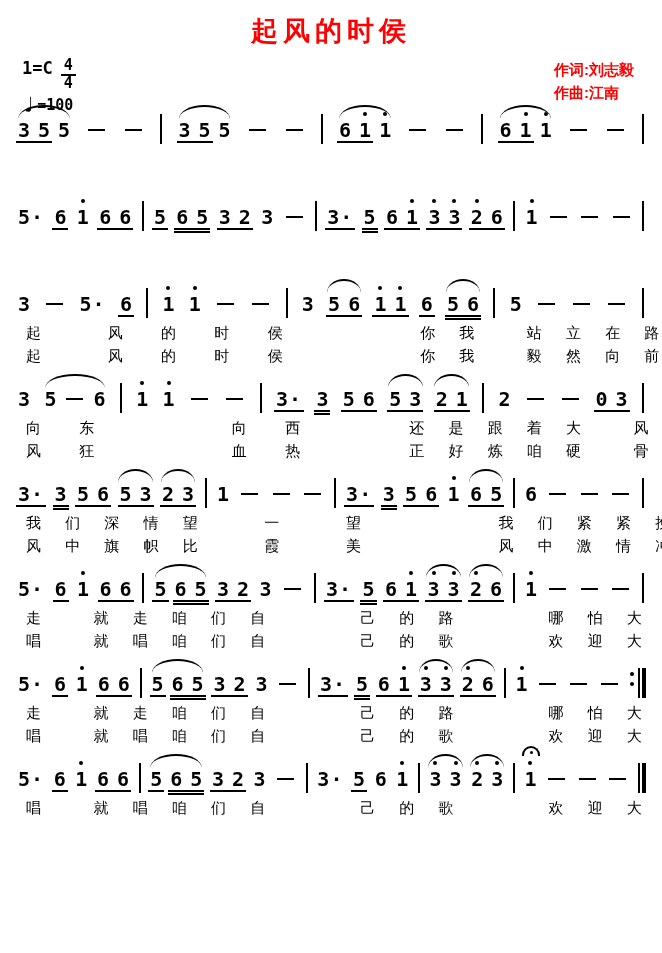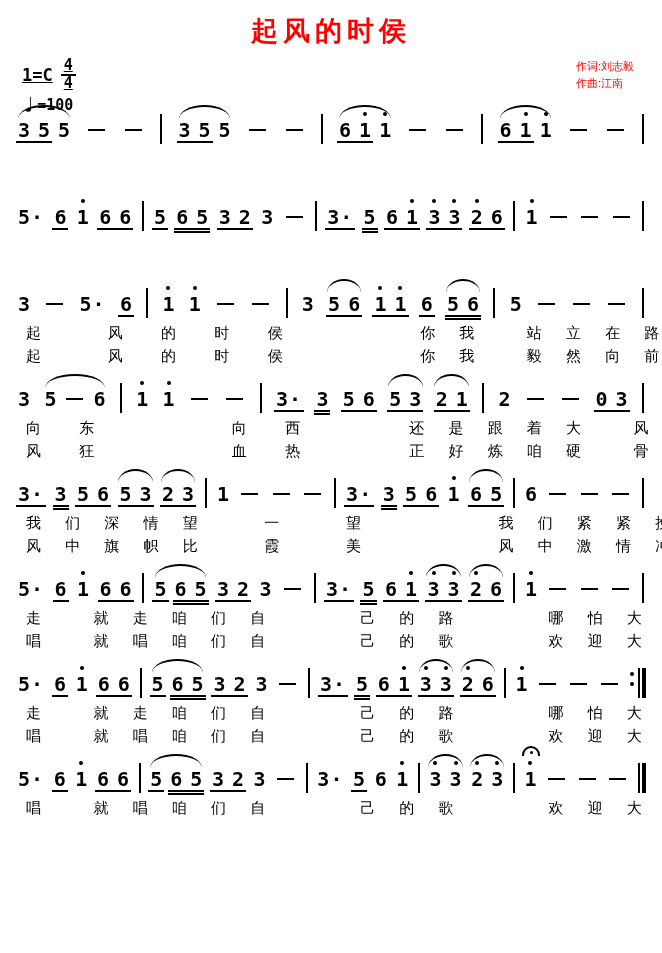--- a/index.html
+++ b/index.html
@@ -6,27 +6,27 @@
   body{
     width:662px;height:953px;background:#ffffff;color:#000;
     font-family:"Liberation Sans",sans-serif;position:relative;overflow:hidden;
   }
   .title{
     text-align:center;font-size:27px;font-weight:bold;letter-spacing:5px;
     padding-top:13px;color:#ff0000;
   }
   
   .meta{position:absolute;left:22px;top:58px;font-weight:bold;color:#000;}
-  .meta .keyrow{display:flex;align-items:center;font-size:17px;font-family:"DejaVu Sans Mono",monospace;text-decoration:underline;}
+  .meta .keyrow{display:flex;font-size:17px;font-family:"DejaVu Sans Mono",monospace;}
   .frac{display:inline-flex;flex-direction:column;align-items:center;margin-left:8px;font-size:15px;line-height:1.05;}
   .frac .top{border-bottom:2px solid #000;padding:0 3px;}
   .temporow{display:flex;align-items:center;font-size:15px;margin-top:2px;font-family:"DejaVu Sans Mono",monospace;}
   .qnote{font-size:22px;margin-right:2px;line-height:1;}
   
-  .credits{position:absolute;right:28px;top:58px;color:#ff0000;font-size:11px;line-height:1.55;font-weight:normal;}
+  .credits{position:absolute;right:28px;top:58px;color:#ff0000;font-size:15px;line-height:1.55;font-weight:bold;}
   
   #score{position:absolute;top:104px;left:0;right:0;padding:0 14px;}
   .system{margin-bottom:44px;}
   .system.haslyrics{margin-bottom:6px;}
   .notes-row{
     display:flex;align-items:flex-end;justify-content:space-between;
     font-family:"DejaVu Sans Mono",monospace;font-weight:bold;font-size:20px;
   }
   .note{position:relative;display:inline-block;padding:16px 4px 7px 4px;line-height:1;}
   .grp{position:relative;display:inline-flex;align-items:flex-end;}

